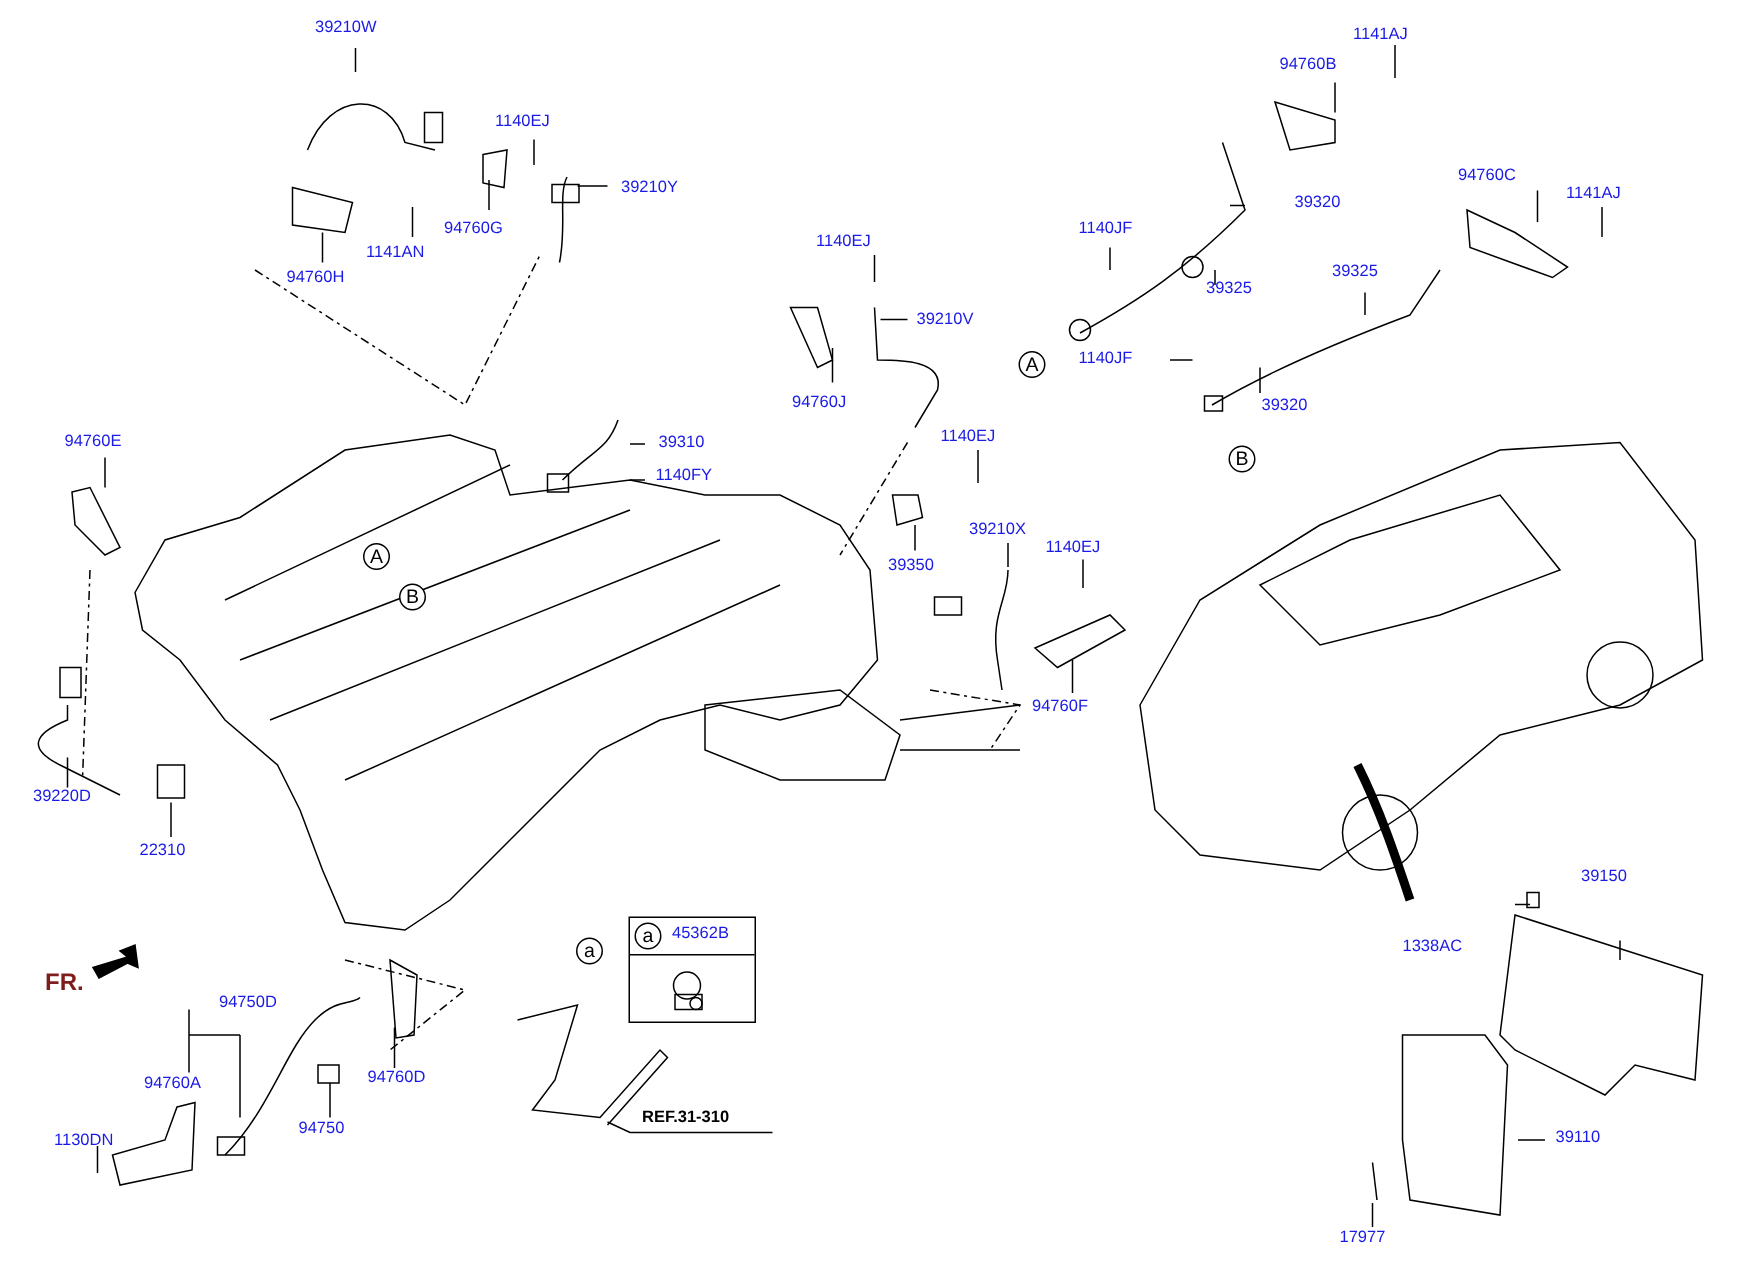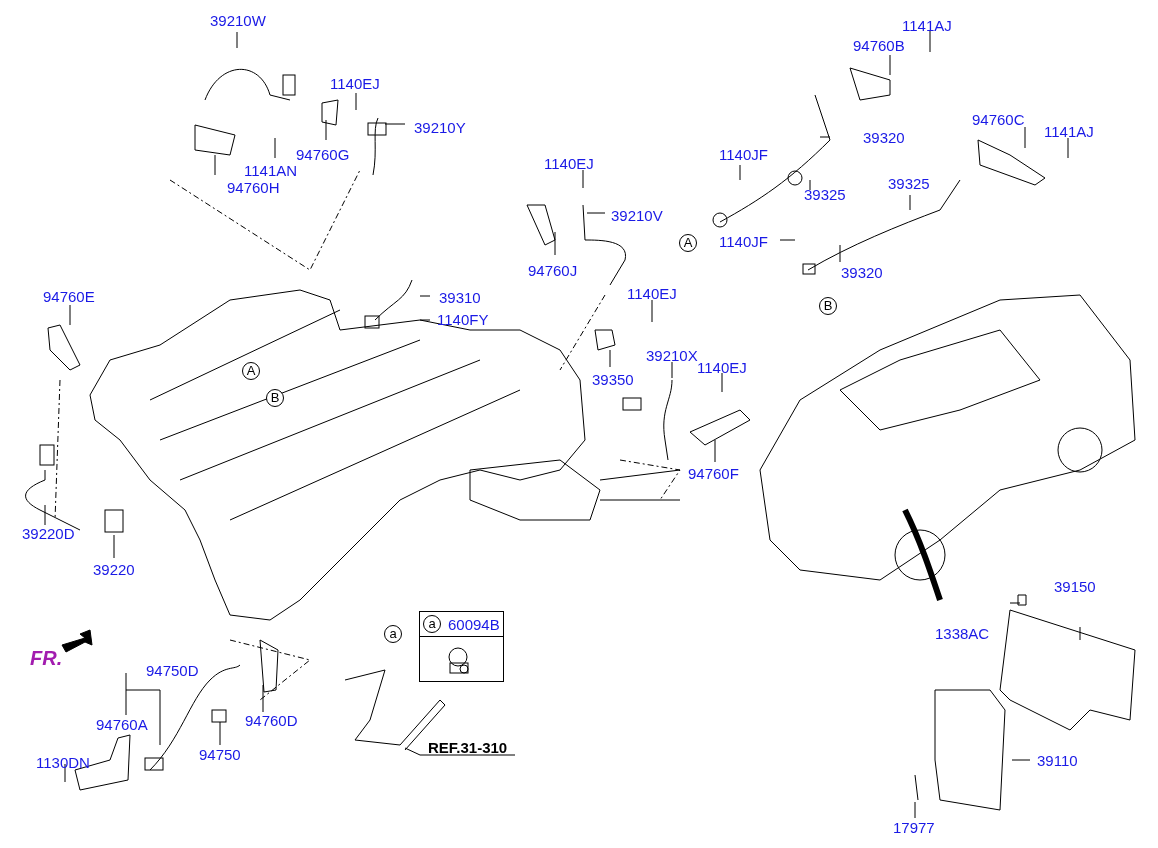--- a/index.html
+++ b/index.html
@@ -1,21 +1,21 @@
 <!DOCTYPE html>
 <html><head>
 <meta charset="utf-8">
 <style>
   html, body { margin: 0; padding: 0; background: #ffffff; }
   body { width: 1158px; height: 848px; position: relative; overflow: hidden;
          font-family: "Liberation Sans", sans-serif; }
   #diagram { position: absolute; left: 0; top: 0; width: 1158px; height: 848px; }
-  .lbl { position: absolute; color: #1a1ae6; font-size: 15px; white-space: nowrap; line-height: 1; }
+  .lbl { position: absolute; color: #1a1ae6; font-size: 11px; white-space: nowrap; line-height: 1; }
   .ref { color: #000000; font-weight: bold; }
-  .fr { position: absolute; color: #a21caf; font-size: 20px; font-weight: bold; font-style: italic; }
+  .fr { position: absolute; color: #7f1d1d; font-size: 16px; font-weight: bold; }
   .circ { position: absolute; width: 16px; height: 16px; border: 1px solid #000; border-radius: 50%;
           font-size: 13px; text-align: center; line-height: 16px; color: #000; background: #fff; }
   .note-box { position: absolute; left: 419px; top: 611px; width: 83px; height: 69px; border: 1px solid #000; }
   .note-head { height: 24px; border-bottom: 1px solid #000; position: relative; }
 </style>
 </head>
 <body>
 
 <svg id="diagram" viewBox="0 0 1158 848" xmlns="http://www.w3.org/2000/svg">
   <g fill="none" stroke="#000" stroke-width="1">
@@ -84,21 +84,21 @@
   <g stroke="#000" stroke-width="1">
     <path d="M237,32 L237,48 M356,93 L356,110 M385,124 L405,124 M326,120 L326,140 M275,138 L275,158 M215,155 L215,175 M583,170 L583,188 M587,213 L605,213 M555,232 L555,255 M930,30 L930,52 M890,55 L890,75 M820,137 L830,137 M810,180 L810,190 M740,165 L740,180 M1025,127 L1025,148 M1068,138 L1068,158 M910,195 L910,210 M780,240 L795,240 M840,245 L840,262 M70,305 L70,325 M420,296 L430,296 M420,320 L430,320 M652,300 L652,322 M610,350 L610,367 M672,362 L672,378 M722,373 L722,392 M715,440 L715,462 M45,505 L45,525 M114,535 L114,558 M1010,603 L1020,603 M1080,627 L1080,640 M126,673 L126,690 M126,690 L160,690 M160,690 L160,745 M126,690 L126,715 M263,685 L263,712 M220,722 L220,745 M65,764 L65,782 M1012,760 L1030,760 M915,802 L915,818"></path>
   </g>
 </svg>
 
 <div class="lbl" style="left:210px;top:13px;">39210W</div>
 <div class="lbl" style="left:330px;top:76px;">1140EJ</div>
 <div class="lbl" style="left:414px;top:120px;">39210Y</div>
 <div class="lbl" style="left:296px;top:147px;">94760G</div>
 <div class="lbl" style="left:244px;top:163px;">1141AN</div>
-<div class="lbl" style="left:191px;top:180px;margin-left:36px;">94760H</div>
+<div class="lbl" style="left:191px;top:180px;">94760H</div>
 <div class="lbl" style="left:544px;top:156px;">1140EJ</div>
 <div class="lbl" style="left:611px;top:208px;">39210V</div>
 <div class="lbl" style="left:528px;top:263px;">94760J</div>
 <div class="lbl" style="left:853px;top:38px;">94760B</div>
 <div class="lbl" style="left:902px;top:18px;">1141AJ</div>
 <div class="lbl" style="left:863px;top:130px;">39320</div>
 <div class="lbl" style="left:719px;top:147px;">1140JF</div>
 <div class="lbl" style="left:804px;top:187px;">39325</div>
 <div class="lbl" style="left:972px;top:112px;">94760C</div>
 <div class="lbl" style="left:1044px;top:124px;">1141AJ</div>
@@ -107,21 +107,21 @@
 <div class="lbl" style="left:841px;top:265px;">39320</div>
 <div class="lbl" style="left:43px;top:289px;">94760E</div>
 <div class="lbl" style="left:439px;top:290px;">39310</div>
 <div class="lbl" style="left:437px;top:312px;">1140FY</div>
 <div class="lbl" style="left:627px;top:286px;">1140EJ</div>
 <div class="lbl" style="left:592px;top:372px;">39350</div>
 <div class="lbl" style="left:646px;top:348px;">39210X</div>
 <div class="lbl" style="left:697px;top:360px;">1140EJ</div>
 <div class="lbl" style="left:688px;top:466px;">94760F</div>
 <div class="lbl" style="left:22px;top:526px;">39220D</div>
-<div class="lbl" style="left:93px;top:562px;">39220</div>
+<div class="lbl" style="left:93px;top:562px;">22310</div>
 <div class="lbl" style="left:935px;top:626px;">1338AC</div>
 <div class="lbl" style="left:1054px;top:579px;">39150</div>
 <div class="lbl" style="left:114px;top:663px;margin-left:32px;">94750D</div>
 <div class="lbl" style="left:96px;top:717px;">94760A</div>
 <div class="lbl" style="left:245px;top:713px;">94760D</div>
 <div class="lbl" style="left:199px;top:747px;">94750</div>
 <div class="lbl" style="left:36px;top:755px;">1130DN</div>
 <div class="lbl" style="left:1037px;top:753px;">39110</div>
 <div class="lbl" style="left:893px;top:820px;">17977</div>
 
@@ -131,21 +131,21 @@
 
 <div class="circ" style="left:242px;top:362px;">A</div>
 <div class="circ" style="left:266px;top:389px;">B</div>
 <div class="circ" style="left:679px;top:234px;">A</div>
 <div class="circ" style="left:819px;top:297px;">B</div>
 <div class="circ" style="left:384px;top:625px;">a</div>
 
 <div class="note-box">
   <div class="note-head">
     <div class="circ" style="left:3px;top:3px;">a</div>
-    <div class="lbl" style="left:28px;top:5px;">60094B</div>
+    <div class="lbl" style="left:28px;top:5px;">45362B</div>
   </div>
   <svg width="83" height="44">
     <g fill="none" stroke="#000">
       <circle cx="38" cy="20" r="9"></circle>
       <rect x="30" y="26" width="18" height="10"></rect>
       <circle cx="44" cy="32" r="4"></circle>
     </g>
   </svg>
 </div>
 

